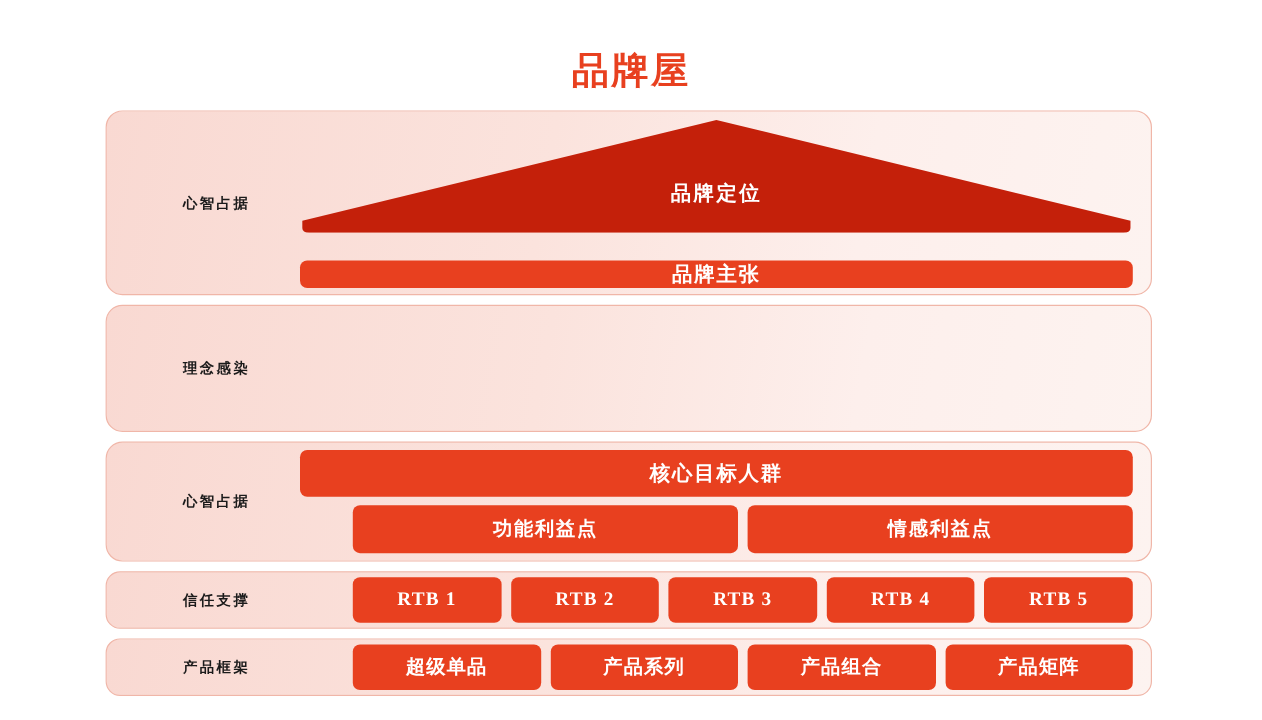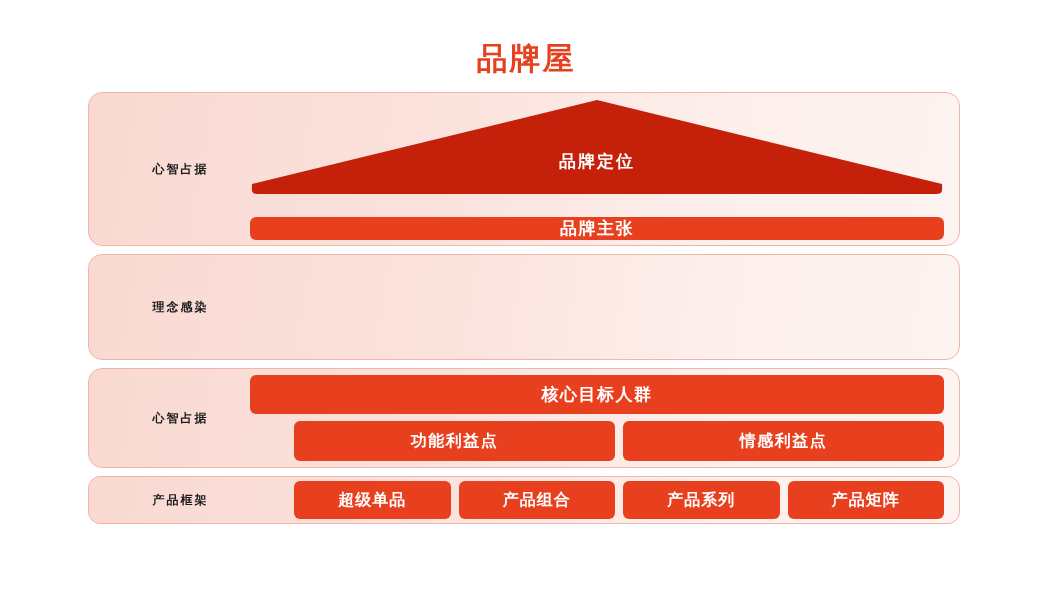--- a/index.html
+++ b/index.html
@@ -149,26 +149,38 @@
     <div class="group-label">心智占据</div>
     <div class="group-body">
       <div class="bar h42" style="height:42px;font-size:17px;">核心目标人群</div>
       <div class="row">
         <div class="bar h40">功能利益点</div>
         <div class="bar h40">情感利益点</div>
       </div>
     </div>
   </div>
 
+  <div class="group tight" style="height:48px;">
+    <div class="group-label">信任支撑</div>
+    <div class="group-body" style="padding-top:0;padding-bottom:0;">
+      <div class="row">
+        <div class="bar serif h38">RTB 1</div>
+        <div class="bar serif h38">RTB 2</div>
+        <div class="bar serif h38">RTB 3</div>
+        <div class="bar serif h38">RTB 4</div>
+        <div class="bar serif h38">RTB 5</div>
+      </div>
+    </div>
+  </div>
 
   <div class="group tight" style="height:48px;">
     <div class="group-label">产品框架</div>
     <div class="group-body" style="padding-top:0;padding-bottom:0;">
       <div class="row">
         <div class="bar serif h38">超级单品</div>
+        <div class="bar serif h38">产品系列</div>
         <div class="bar serif h38">产品组合</div>
-        <div class="bar serif h38">产品系列</div>
         <div class="bar serif h38">产品矩阵</div>
       </div>
     </div>
   </div>
 
 </div>
 
 </body></html>

